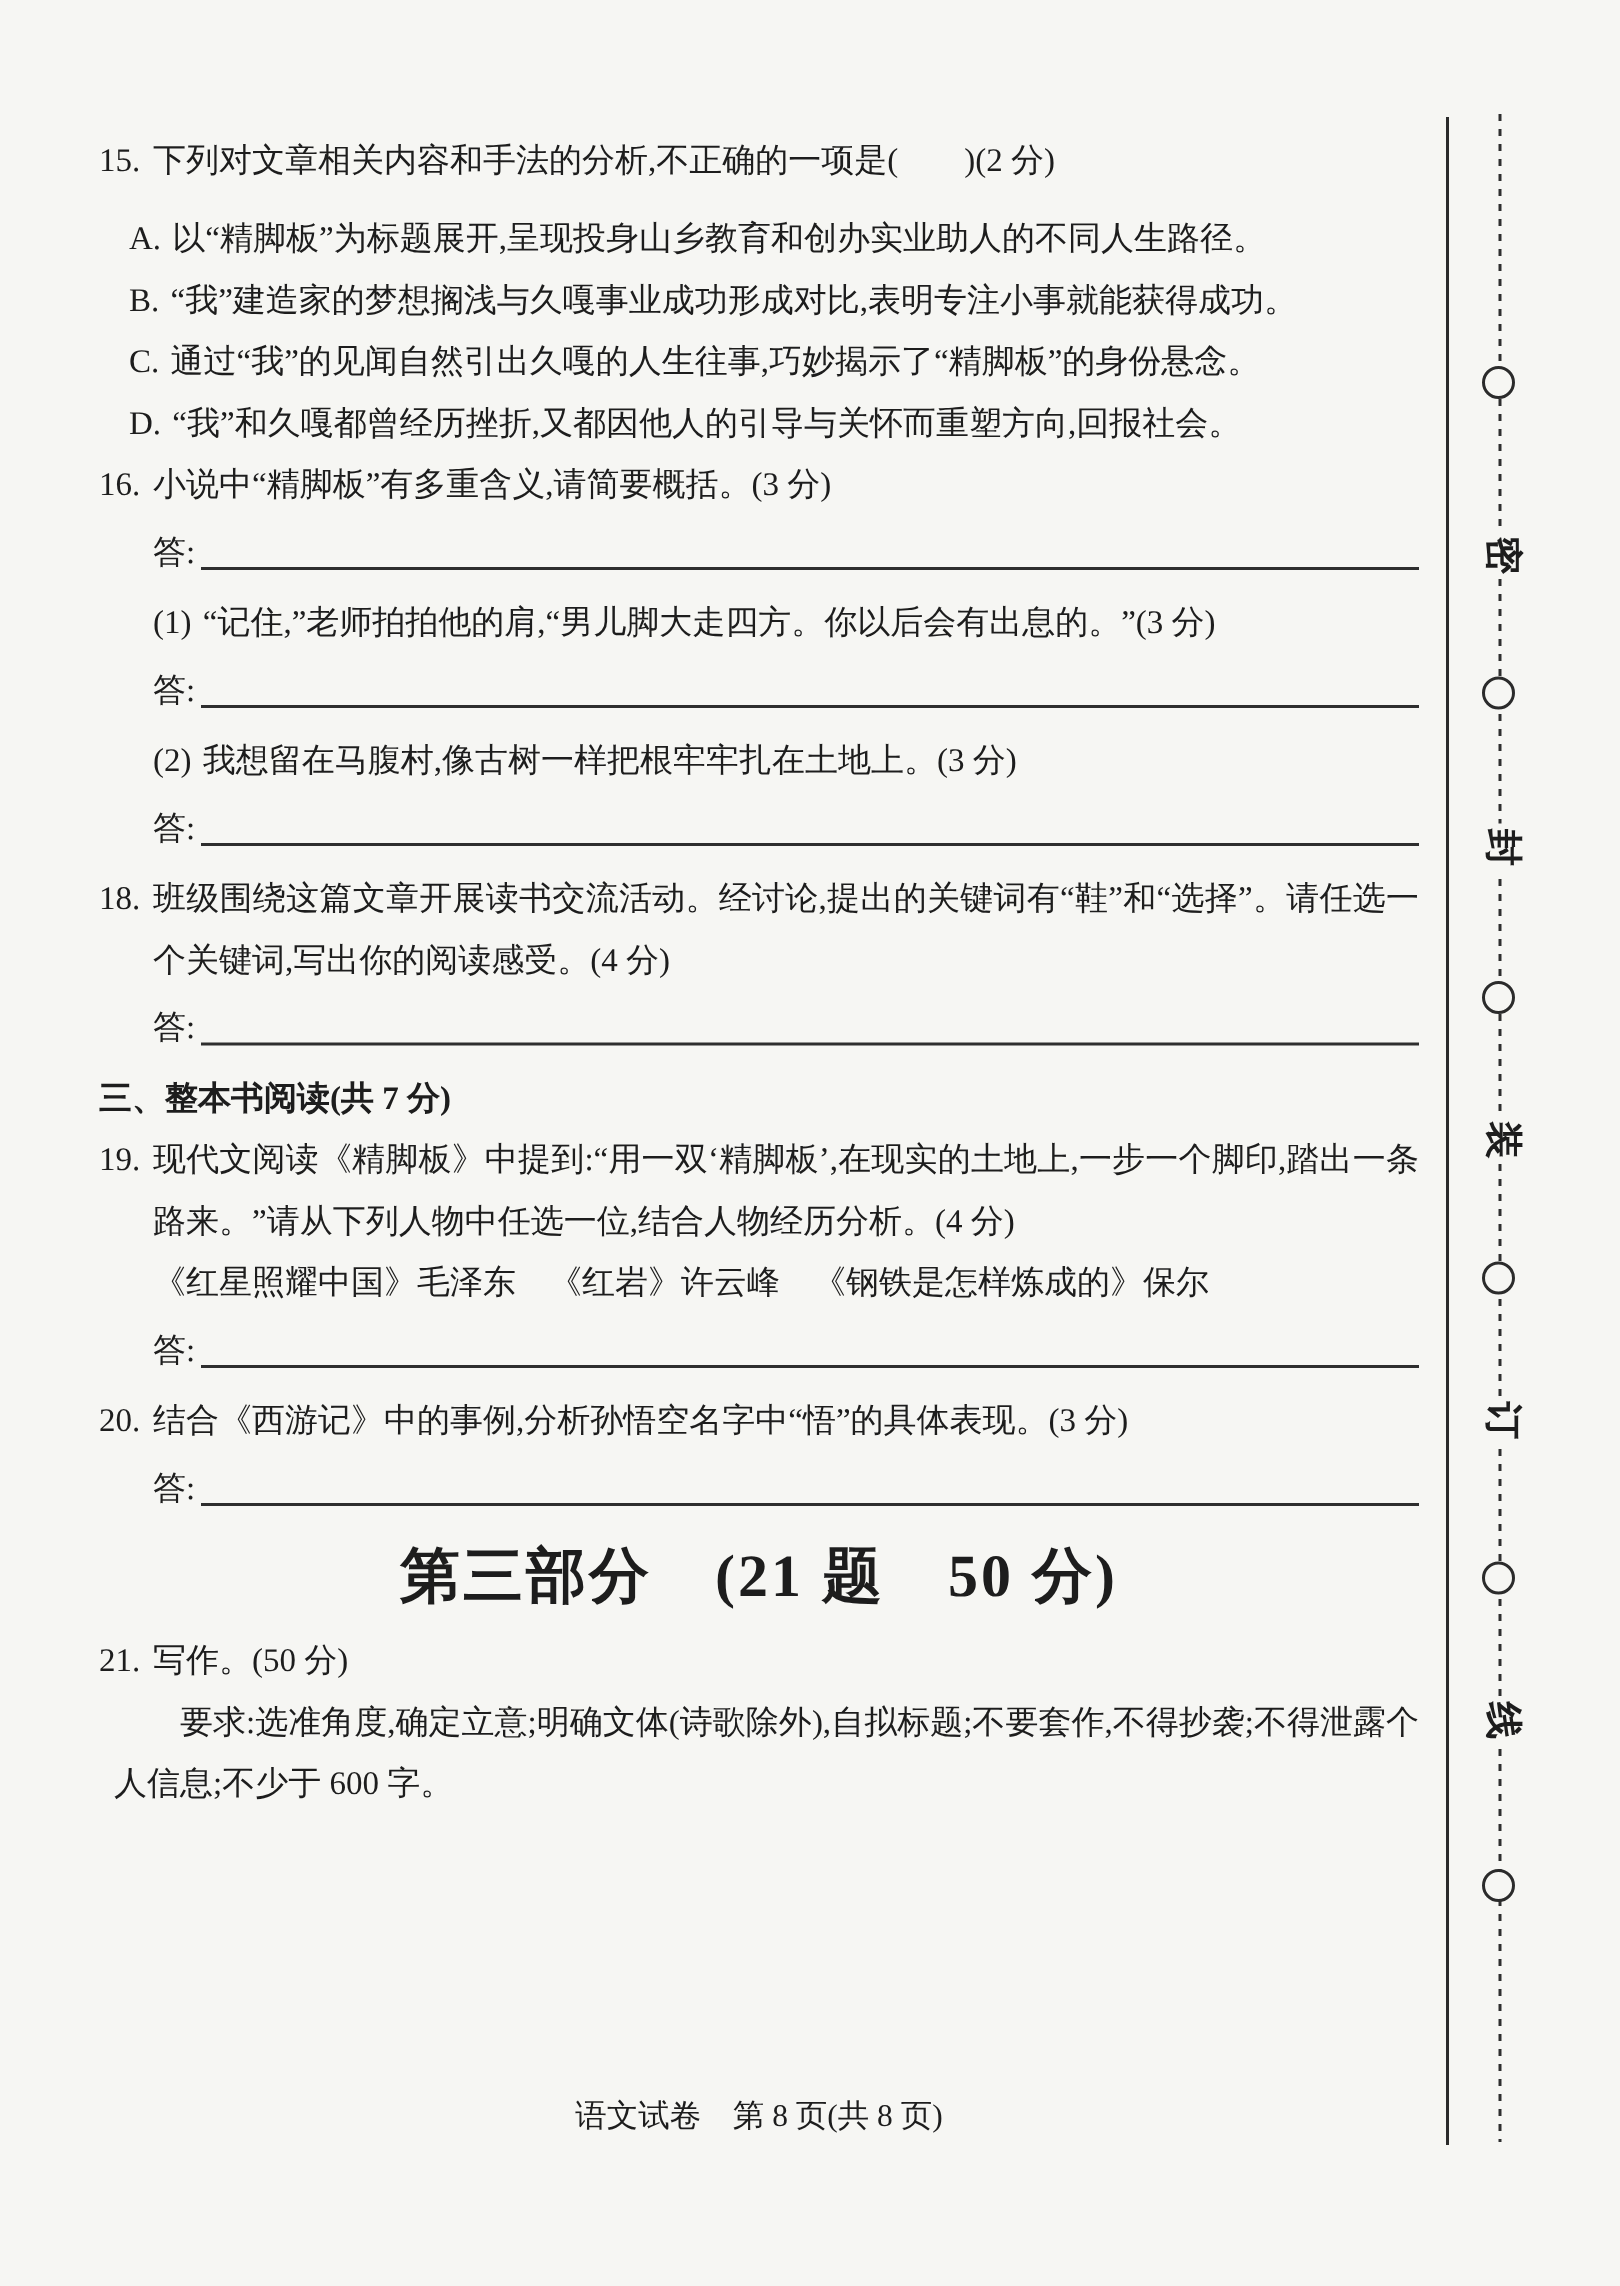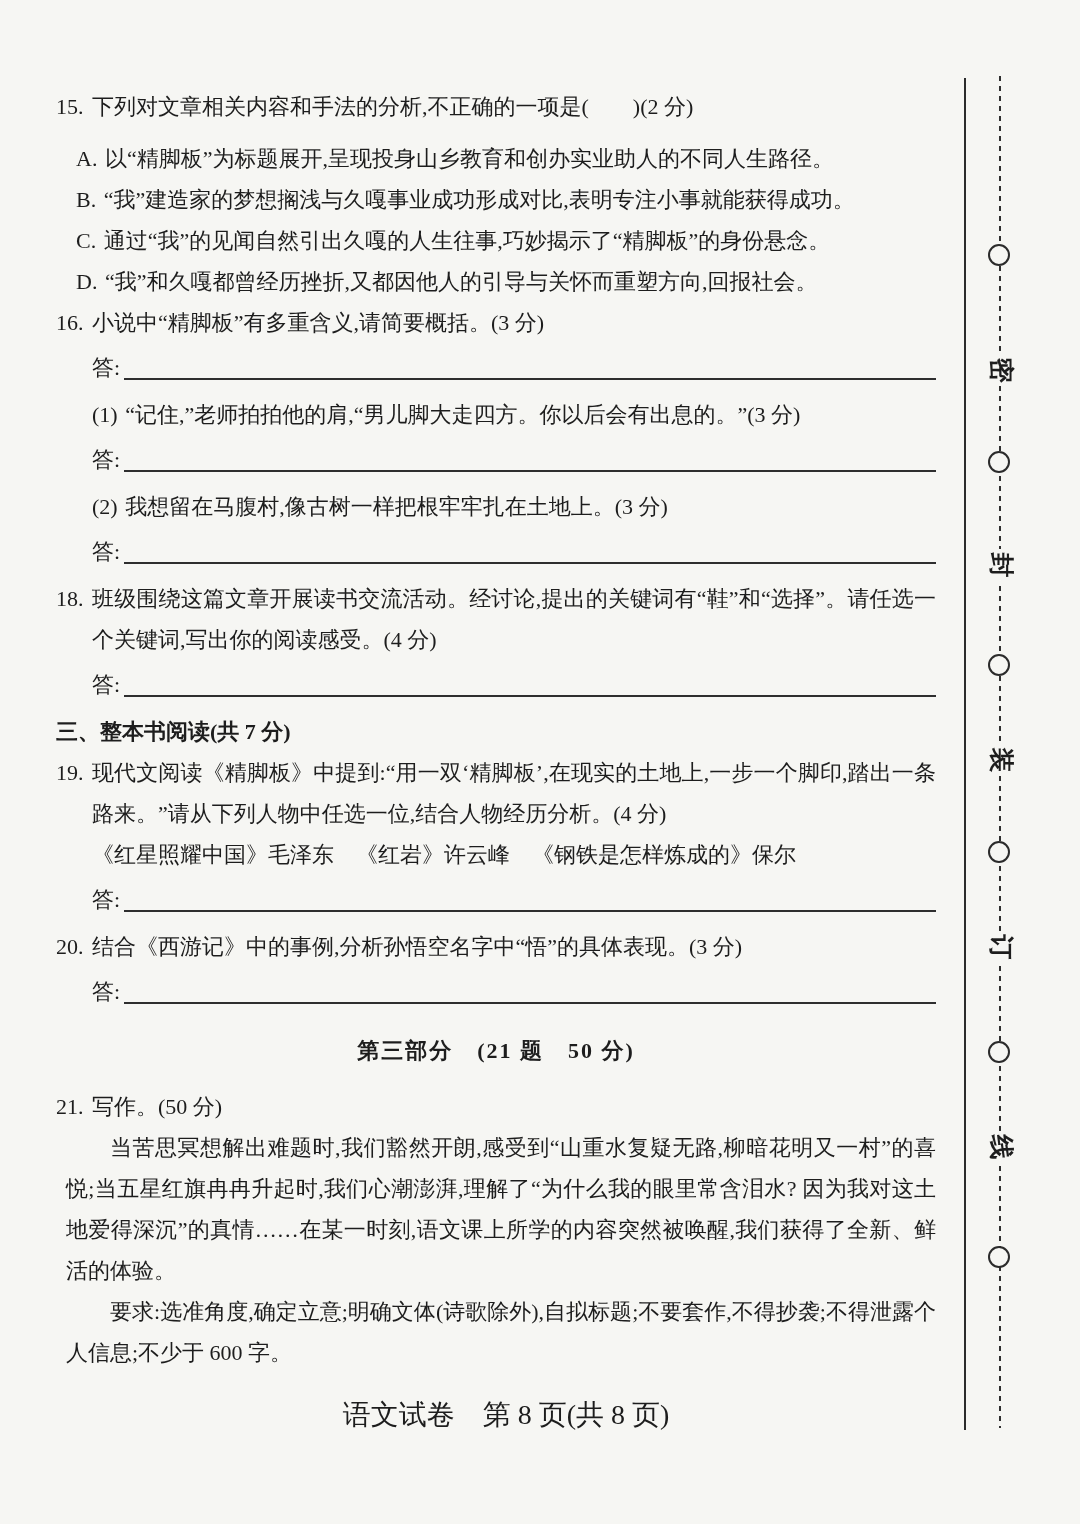--- a/index.html
+++ b/index.html
@@ -6,21 +6,21 @@
   body{
     width:1080px;height:1524px;
     background:#f6f6f3;
     color:#1d1d1d;
     font-family:"Liberation Serif","DejaVu Serif",serif;
     position:relative;
     overflow:hidden;
   }
   .content{
     position:absolute;
-    top:86px;left:56px;width:880px;
+    top:86px;left:66px;width:880px;
     font-size:22px;line-height:41px;
   }
   .q{position:relative;padding-left:36px;text-align:justify;}
   .qnum{position:absolute;left:0;top:0;}
   .stem{display:inline;}
   .opt{margin-left:20px;text-align:justify;}
   .opt-label{margin-right:2px;}
   .sub{margin-left:36px;text-align:justify;}
   .sub-label{margin-right:2px;}
   .ans{
@@ -30,36 +30,36 @@
   .ans-label{flex:0 0 auto;}
   .ans-line{
     flex:1 1 auto;
     border-bottom:2px solid #2e2e2e;
     margin:0 0 8px 4px;
     height:30px;
   }
   .section-title{font-weight:bold;text-align:left;}
   .part-heading{
     text-align:center;
-    font-size:22px;
+    font-size:40px;
     font-weight:bold;
     line-height:46px;
     margin:16px 0 12px 0;
     letter-spacing:2px;
   }
   .essay-para{
     margin-left:10px;
     text-indent:2em;
     text-align:justify;
   }
   .page-footer{
     position:absolute;
     top:1396px;left:66px;width:880px;
     text-align:center;
-    font-size:28px;
+    font-size:21px;
   }
   
   .binding-solid-line{
     position:absolute;
     left:964px;top:78px;width:2px;height:1352px;
     background:#2b2b2b;
   }
   .binding-dashed-line{
     position:absolute;
     left:999px;top:76px;width:2px;height:1352px;
@@ -162,21 +162,20 @@
     <span class="ans-label">答:</span>
     <span class="ans-line"></span>
   </div>
 
   <div class="part-heading">第三部分　(21 题　50 分)</div>
 
   <div class="q">
     <span class="qnum">21.</span>
     <span class="stem">写作。(50 分)</span>
   </div>
-  <div class="essay-para">当苦思冥想解出难题时,我们豁然开朗,感受到“山重水复疑无路,柳暗花明又一村”的喜悦;当五星红旗冉冉升起时,我们心潮澎湃,理解了“为什么我的眼里常含泪水? 因为我对这土地爱得深沉”的真情……在某一时刻,语文课上所学的内容突然被唤醒,我们获得了全新、鲜活的体验。</div>
   <div class="essay-para">要求:选准角度,确定立意;明确文体(诗歌除外),自拟标题;不要套作,不得抄袭;不得泄露个人信息;不少于 600 字。</div>
 
 </div>
 
 <div class="page-footer">语文试卷　第 8 页(共 8 页)</div>
 
 <div class="binding-solid-line"></div>
 <div class="binding-dashed-line"></div>
 
 <div class="binding-circle" style="top:244px;"></div>

